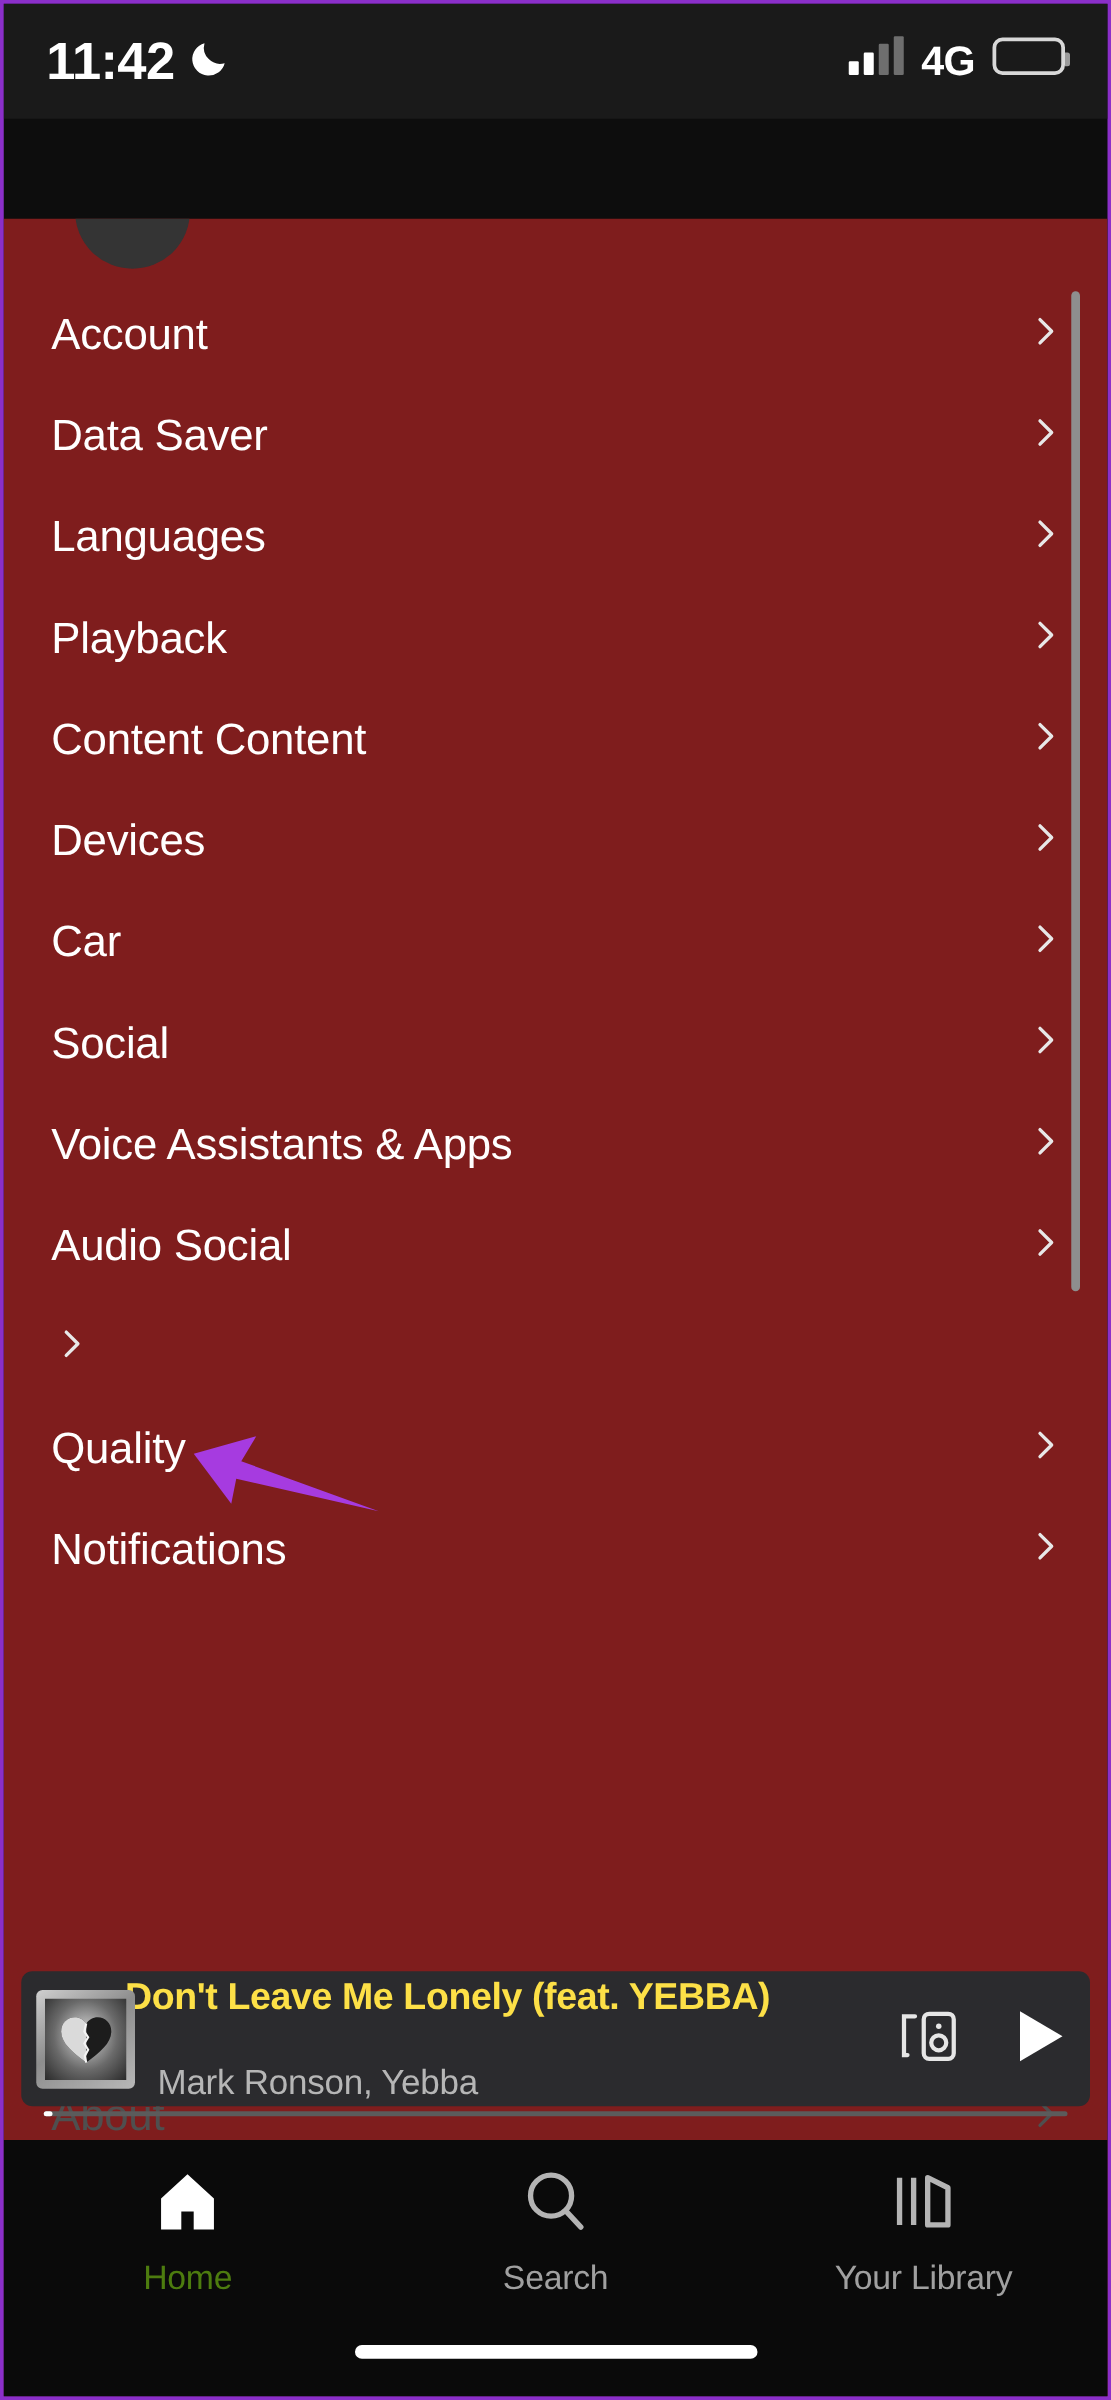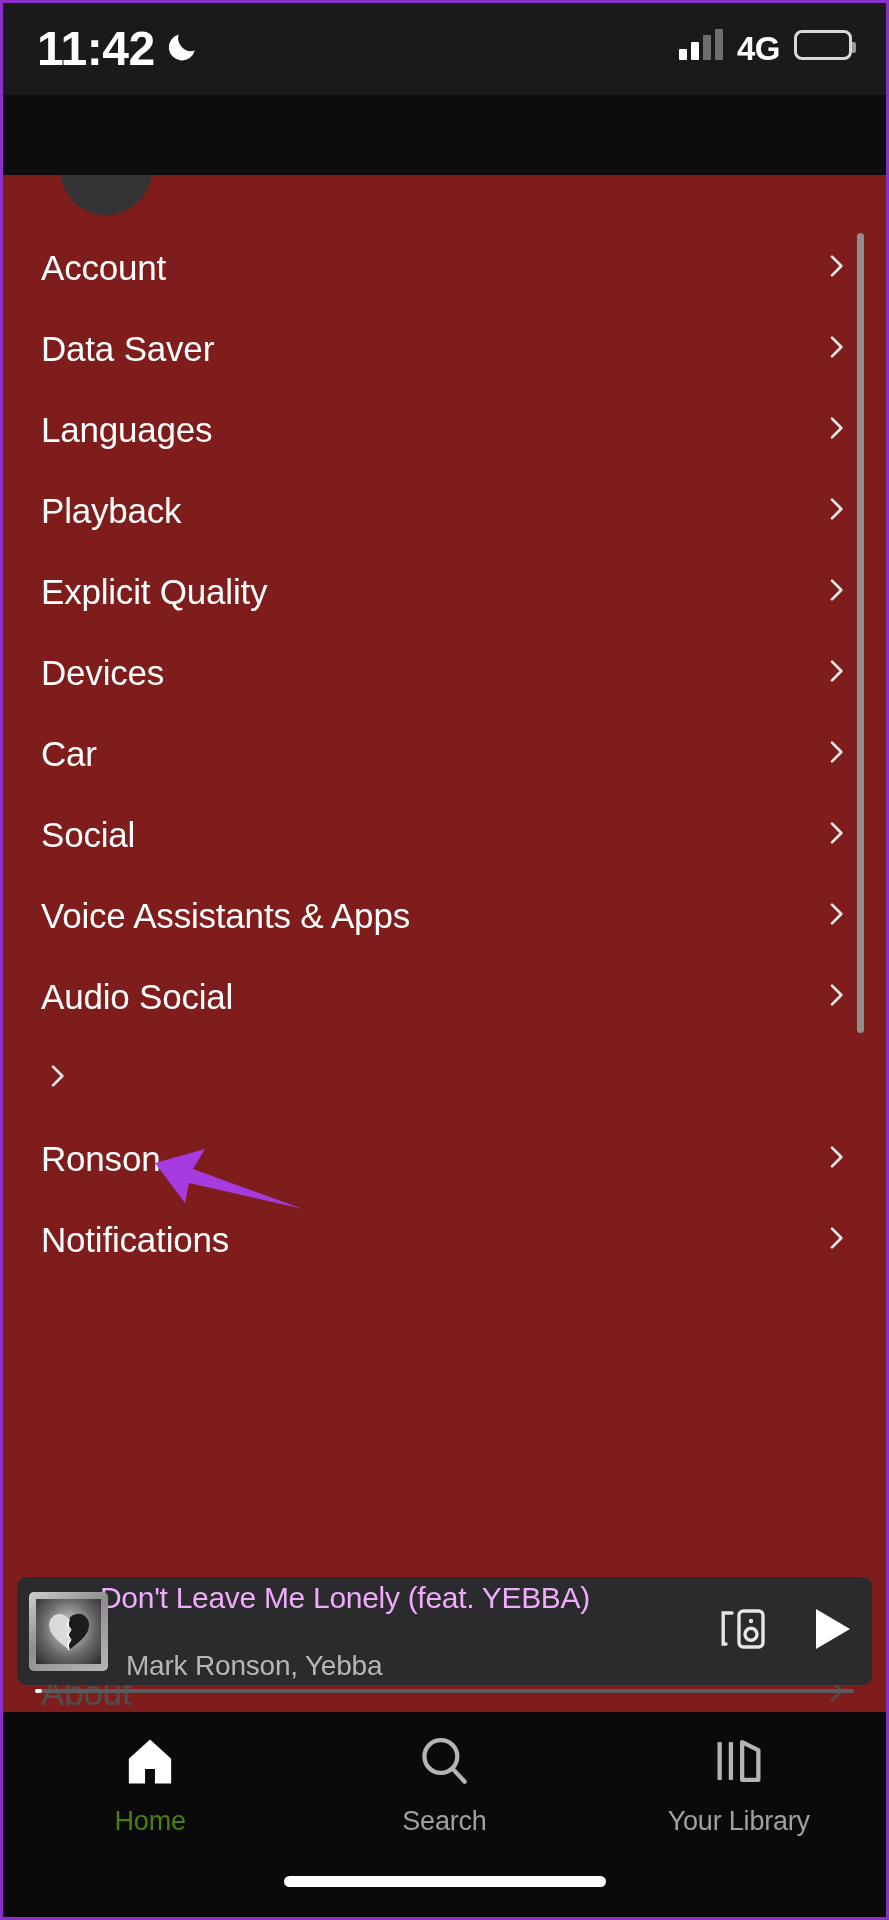--- a/index.html
+++ b/index.html
@@ -21,21 +21,21 @@
 
   
   #statusbar {
     position:absolute; top:0; left:0; right:0; height:92px;
     background:#1a1a1a;
     display:flex; align-items:center; justify-content:space-between;
     padding:0 34px;
   }
   #sb-left { display:flex; align-items:center; gap:10px; }
   #clock {
-    color:#fff; font-size:48px; font-weight:700; letter-spacing:-0.5px;
+    color:#fff; font-size:42px; font-weight:700; letter-spacing:-0.5px;
     line-height:1;
   }
   #moon-icon { display:block; }
   #sb-right { display:flex; align-items:flex-start; gap:14px; }
   #signal-bars { display:flex; align-items:flex-end; gap:4px; height:30px; }
   #signal-bars i { display:block; width:8px; background:#fff; border-radius:1px; }
   #signal-bars i.b1 { height:11px; }
   #signal-bars i.b2 { height:18px; }
   #signal-bars i.b3 { height:25px; background:#6e6e6e; }
   #signal-bars i.b4 { height:31px; background:#6e6e6e; }
@@ -132,21 +132,21 @@
     width:100%; height:100%;
     background:radial-gradient(ellipse at 50% 45%, #dedede 0%, #6a6a6a 55%, #2a2a2a 100%);
     display:flex; align-items:center; justify-content:center;
   }
   #np-text {
     flex:1 1 auto; min-width:0;
     padding-left:18px; padding-right:12px;
     display:flex; flex-direction:column; justify-content:center; gap:3px;
   }
   #np-title {
-    color:#f0abfc; font-size:30px; font-weight:400; letter-spacing:-0.3px;
+    color:#fde047; font-size:30px; font-weight:700; letter-spacing:-0.3px;
     white-space:nowrap; overflow:hidden;
     margin-left:-26px;
   }
   #np-artist {
     color:#b6b6b6; font-size:28px; font-weight:400; letter-spacing:-0.2px;
     white-space:nowrap; overflow:hidden;margin-top:32px;
   }
   #np-actions { flex:0 0 auto; display:flex; align-items:center; gap:40px; }
   #progress-track {
     position:absolute; left:18px; right:18px; bottom:-8px; height:4px;
@@ -250,21 +250,21 @@
       <div class="row">
         <span class="row-label">Playback</span>
         <span class="chev">
           <svg width="32" height="32" viewBox="0 0 24 24" fill="none" stroke="#e8e8e8" stroke-width="2" stroke-linecap="round" stroke-linejoin="round">
             <polyline points="9 5 16 12 9 19"></polyline>
           </svg>
         </span>
       </div>
 
       <div class="row">
-        <span class="row-label">Explicit Quality</span>
+        <span class="row-label">Content Content</span>
         <span class="chev">
           <svg width="32" height="32" viewBox="0 0 24 24" fill="none" stroke="#e8e8e8" stroke-width="2" stroke-linecap="round" stroke-linejoin="round">
             <polyline points="9 5 16 12 9 19"></polyline>
           </svg>
         </span>
       </div>
 
       <div class="row">
         <span class="row-label">Devices</span>
         <span class="chev">
@@ -312,21 +312,21 @@
 
       <div class="row">
         <span class="chev">
           <svg width="32" height="32" viewBox="0 0 24 24" fill="none" stroke="#e8e8e8" stroke-width="2" stroke-linecap="round" stroke-linejoin="round">
             <polyline points="9 5 16 12 9 19"></polyline>
           </svg>
         </span>
       </div>
 
       <div class="row">
-        <span class="row-label">Ronson</span>
+        <span class="row-label">Quality</span>
         <span class="chev">
           <svg width="32" height="32" viewBox="0 0 24 24" fill="none" stroke="#e8e8e8" stroke-width="2" stroke-linecap="round" stroke-linejoin="round">
             <polyline points="9 5 16 12 9 19"></polyline>
           </svg>
         </span>
       </div>
 
       <div class="row">
         <span class="row-label">Notifications</span>
         <span class="chev">

